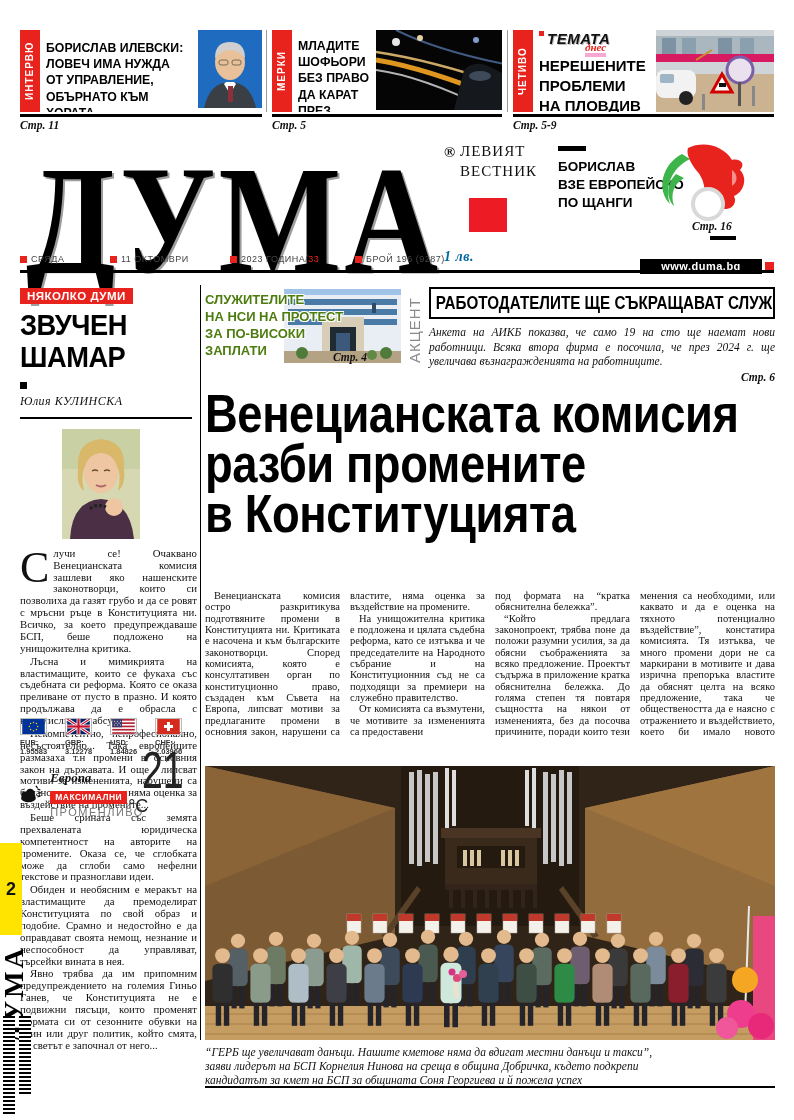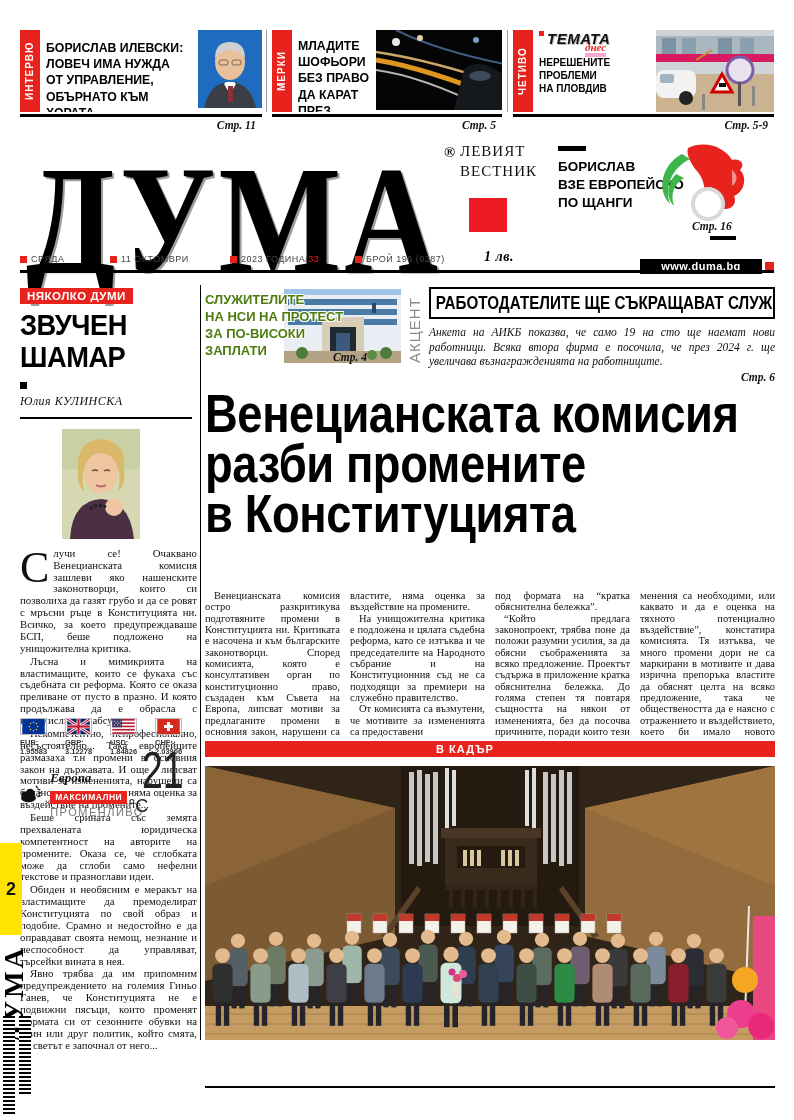--- a/index.html
+++ b/index.html
@@ -10,21 +10,21 @@
 
   
   .teaser{position:absolute;top:30px;height:102px;display:flex;flex-direction:column}
   .t-body{display:flex;gap:6px;height:82px;overflow:hidden}
   .vtag{width:20px;height:82px;background:#e8231d;color:#fff;
         writing-mode:vertical-rl;transform:rotate(180deg);
         font:bold 10px/20px "Liberation Sans",sans-serif;text-align:center;letter-spacing:1px}
   .t-title{font:bold 12.3px/1.32 "Liberation Sans",sans-serif;color:#000;flex:1}
   .t-photo{flex:none;overflow:hidden}
   .t-rule{border-top:3px solid #000;margin-top:2px}
-  .pageref{text-align:right;font:bold italic 11.5px "Liberation Serif",serif;padding-right:6px;margin-top:2px}
+  .pageref{text-align:left;font:bold italic 11.5px "Liberation Serif",serif;padding-right:6px;margin-top:2px}
   .vdiv{position:absolute;top:30px;width:1px;height:82px;background:#9a9a9a}
   .temata{position:relative;height:24px;margin-bottom:2px}
   .temata-sq{position:absolute;left:0;top:1px;width:5px;height:5px;background:#e8231d}
   .temata-txt{position:absolute;left:8px;top:0;font:bold italic 15px "Liberation Sans",sans-serif;letter-spacing:.5px;color:#111;text-shadow:1px 1px 0 #bbb}
   .temata-dnes{position:absolute;left:46px;top:11px;font:bold italic 11px "Liberation Serif",serif;color:#e8231d;border-bottom:4px solid #f9a8d4}
 
   
   #masthead{position:absolute;left:20px;top:136px;width:754px;height:114px}
   .logo{position:absolute;left:6px;top:6px;font:bold 130px/1 "Liberation Serif",serif;letter-spacing:3px;
         transform:scaleY(1.18);transform-origin:0 0;color:#000;text-shadow:2px 2px 0 #9e9e9e}
@@ -35,21 +35,21 @@
   .side-title{position:absolute;left:538px;top:22px;font:bold 13.5px/1.35 "Liberation Sans",sans-serif;color:#000}
   .str16{position:absolute;left:672px;top:84px;font:bold italic 11.5px "Liberation Serif",serif}
   .str16-dash{position:absolute;left:690px;top:100px;width:26px;height:4px;background:#000}
   #lion{position:absolute;left:626px;top:4px}
 
   
   #dateline{position:absolute;left:20px;top:252px;width:754px;height:16px;font:9px "Liberation Sans",sans-serif;color:#444;letter-spacing:.5px}
   .dl{position:absolute;top:2px;display:flex;align-items:center;gap:4px}
   .dlsq{width:7px;height:7px;background:#e8231d;flex:none}
   .dl .red{color:#e8231d}
-  .price{position:absolute;left:464px;top:-3px;font:bold italic 14px "Liberation Serif",serif;color:#000000}
+  .price{position:absolute;left:424px;top:-3px;font:bold italic 14px "Liberation Serif",serif;color:#0369a1}
   #website{position:absolute;left:640px;top:259px;width:122px;height:15px;background:#000;color:#fff;
            font:bold 11px/15px "Liberation Sans",sans-serif;text-align:center;letter-spacing:.5px}
   #website-sq{position:absolute;left:765px;top:262px;width:9px;height:9px;background:#e8231d}
   #rule-main{position:absolute;left:20px;top:270px;width:754px;height:3px;background:#000}
   #colrule{position:absolute;left:200px;top:285px;width:1px;height:755px;background:#000}
 
   
   #leftcol{position:absolute;left:20px;top:285px;width:177px}
   .oplabel{display:inline-block;background:#e8231d;color:#fff;font:bold 11.5px "Liberation Sans",sans-serif;
            padding:2px 7px;letter-spacing:.5px;margin-top:3px}
@@ -183,21 +183,21 @@
 
   <div class="teaser" style="left:513px;width:261px">
     <div class="t-body">
       <div class="vtag">ЧЕТИВО</div>
       <div style="flex:1">
         <div class="temata">
           <span class="temata-sq"></span>
           <span class="temata-txt">ТЕМАТА</span>
           <span class="temata-dnes">днес</span>
         </div>
-        <div class="t-title preline" style="font-size:10px">НЕРЕШЕНИТЕ
+        <div class="t-title preline" style="font-size:15px">НЕРЕШЕНИТЕ
 ПРОБЛЕМИ
 НА ПЛОВДИВ</div>
       </div>
       <div class="t-photo" style="width:118px;height:82px">
         <svg width="118" height="82" viewBox="0 0 118 82">
           <rect width="118" height="82" fill="#cfd4d8"></rect>
           <rect x="0" y="6" width="118" height="22" fill="#aab7bf"></rect>
           <rect x="6" y="8" width="14" height="16" fill="#7d93a3"></rect>
             <rect x="26" y="8" width="14" height="16" fill="#8aa0ae"></rect>
           <rect x="62" y="8" width="14" height="16" fill="#7d93a3"></rect>
@@ -443,21 +443,20 @@
       </div>
       <div class="bcol">
         <p>под формата на “кратка обяснителна бележка”.</p>
         <p class="ind">“Който предлага законопроект, трябва поне да положи разумни усилия, за да обясни съображенията за всяко предложение. Проектът съдържа в приложение кратка обяснителна бележка. До голяма степен тя повтаря същността на някои от измененията, без да посочва причините, поради които тези из-</p>
       </div>
       <div class="bcol">
         <p>менения са необходими, или каквато и да е оценка на тяхното потенциално въздействие”, констатира комисията. Тя изтъква, че много промени дори не са маркирани в мотивите и дава изрична препоръка властите да обяснят целта на всяко предложение, така че обществеността да е наясно с отражението и въздействието, което би имало новото законодателство.</p>
       </div>
     </div>
 
-    <div id="kadr">В КАДЪР</div>
 
     <div id="mainphoto">
       <svg width="570" height="274" viewBox="0 0 570 274">
         <defs>
           <symbol id="prs" viewBox="0 0 20 60">
             <circle cx="10" cy="6" r="5.5" fill="#e3b98e"></circle>
             <rect x="2.5" y="12" width="15" height="29" rx="4" fill="currentColor"></rect>
             <rect x="5" y="41" width="4" height="17" fill="#24242a"></rect>
             <rect x="11" y="41" width="4" height="17" fill="#24242a"></rect>
           </symbol>
@@ -583,16 +582,19 @@
 
         <rect x="548" y="150" width="22" height="124" fill="#e8487f"></rect>
         <line x1="544" y1="140" x2="540" y2="250" stroke="#e9e9e9" stroke-width="2"></line>
         <circle cx="540" cy="214" r="13" fill="#f5a623"></circle>
         <circle cx="536" cy="248" r="14" fill="#ef3d8e"></circle>
         <circle cx="556" cy="260" r="13" fill="#e82878"></circle>
         <circle cx="522" cy="262" r="11" fill="#f0569a"></circle>
       </svg>
     </div>
 
+    <div id="caption" class="preline">“ГЕРБ ще увеличават данъци. Нашите кметове няма да вдигат местни данъци и такси”,
+заяви лидерът на БСП Корнелия Нинова на среща в община Добричка, където подкрепи
+кандидатът за кмет на БСП за общината Соня Георгиева и й пожела успех</div>
     <div id="bottomrule"></div>
   </div>
 
 </div>
 
 </body></html>

